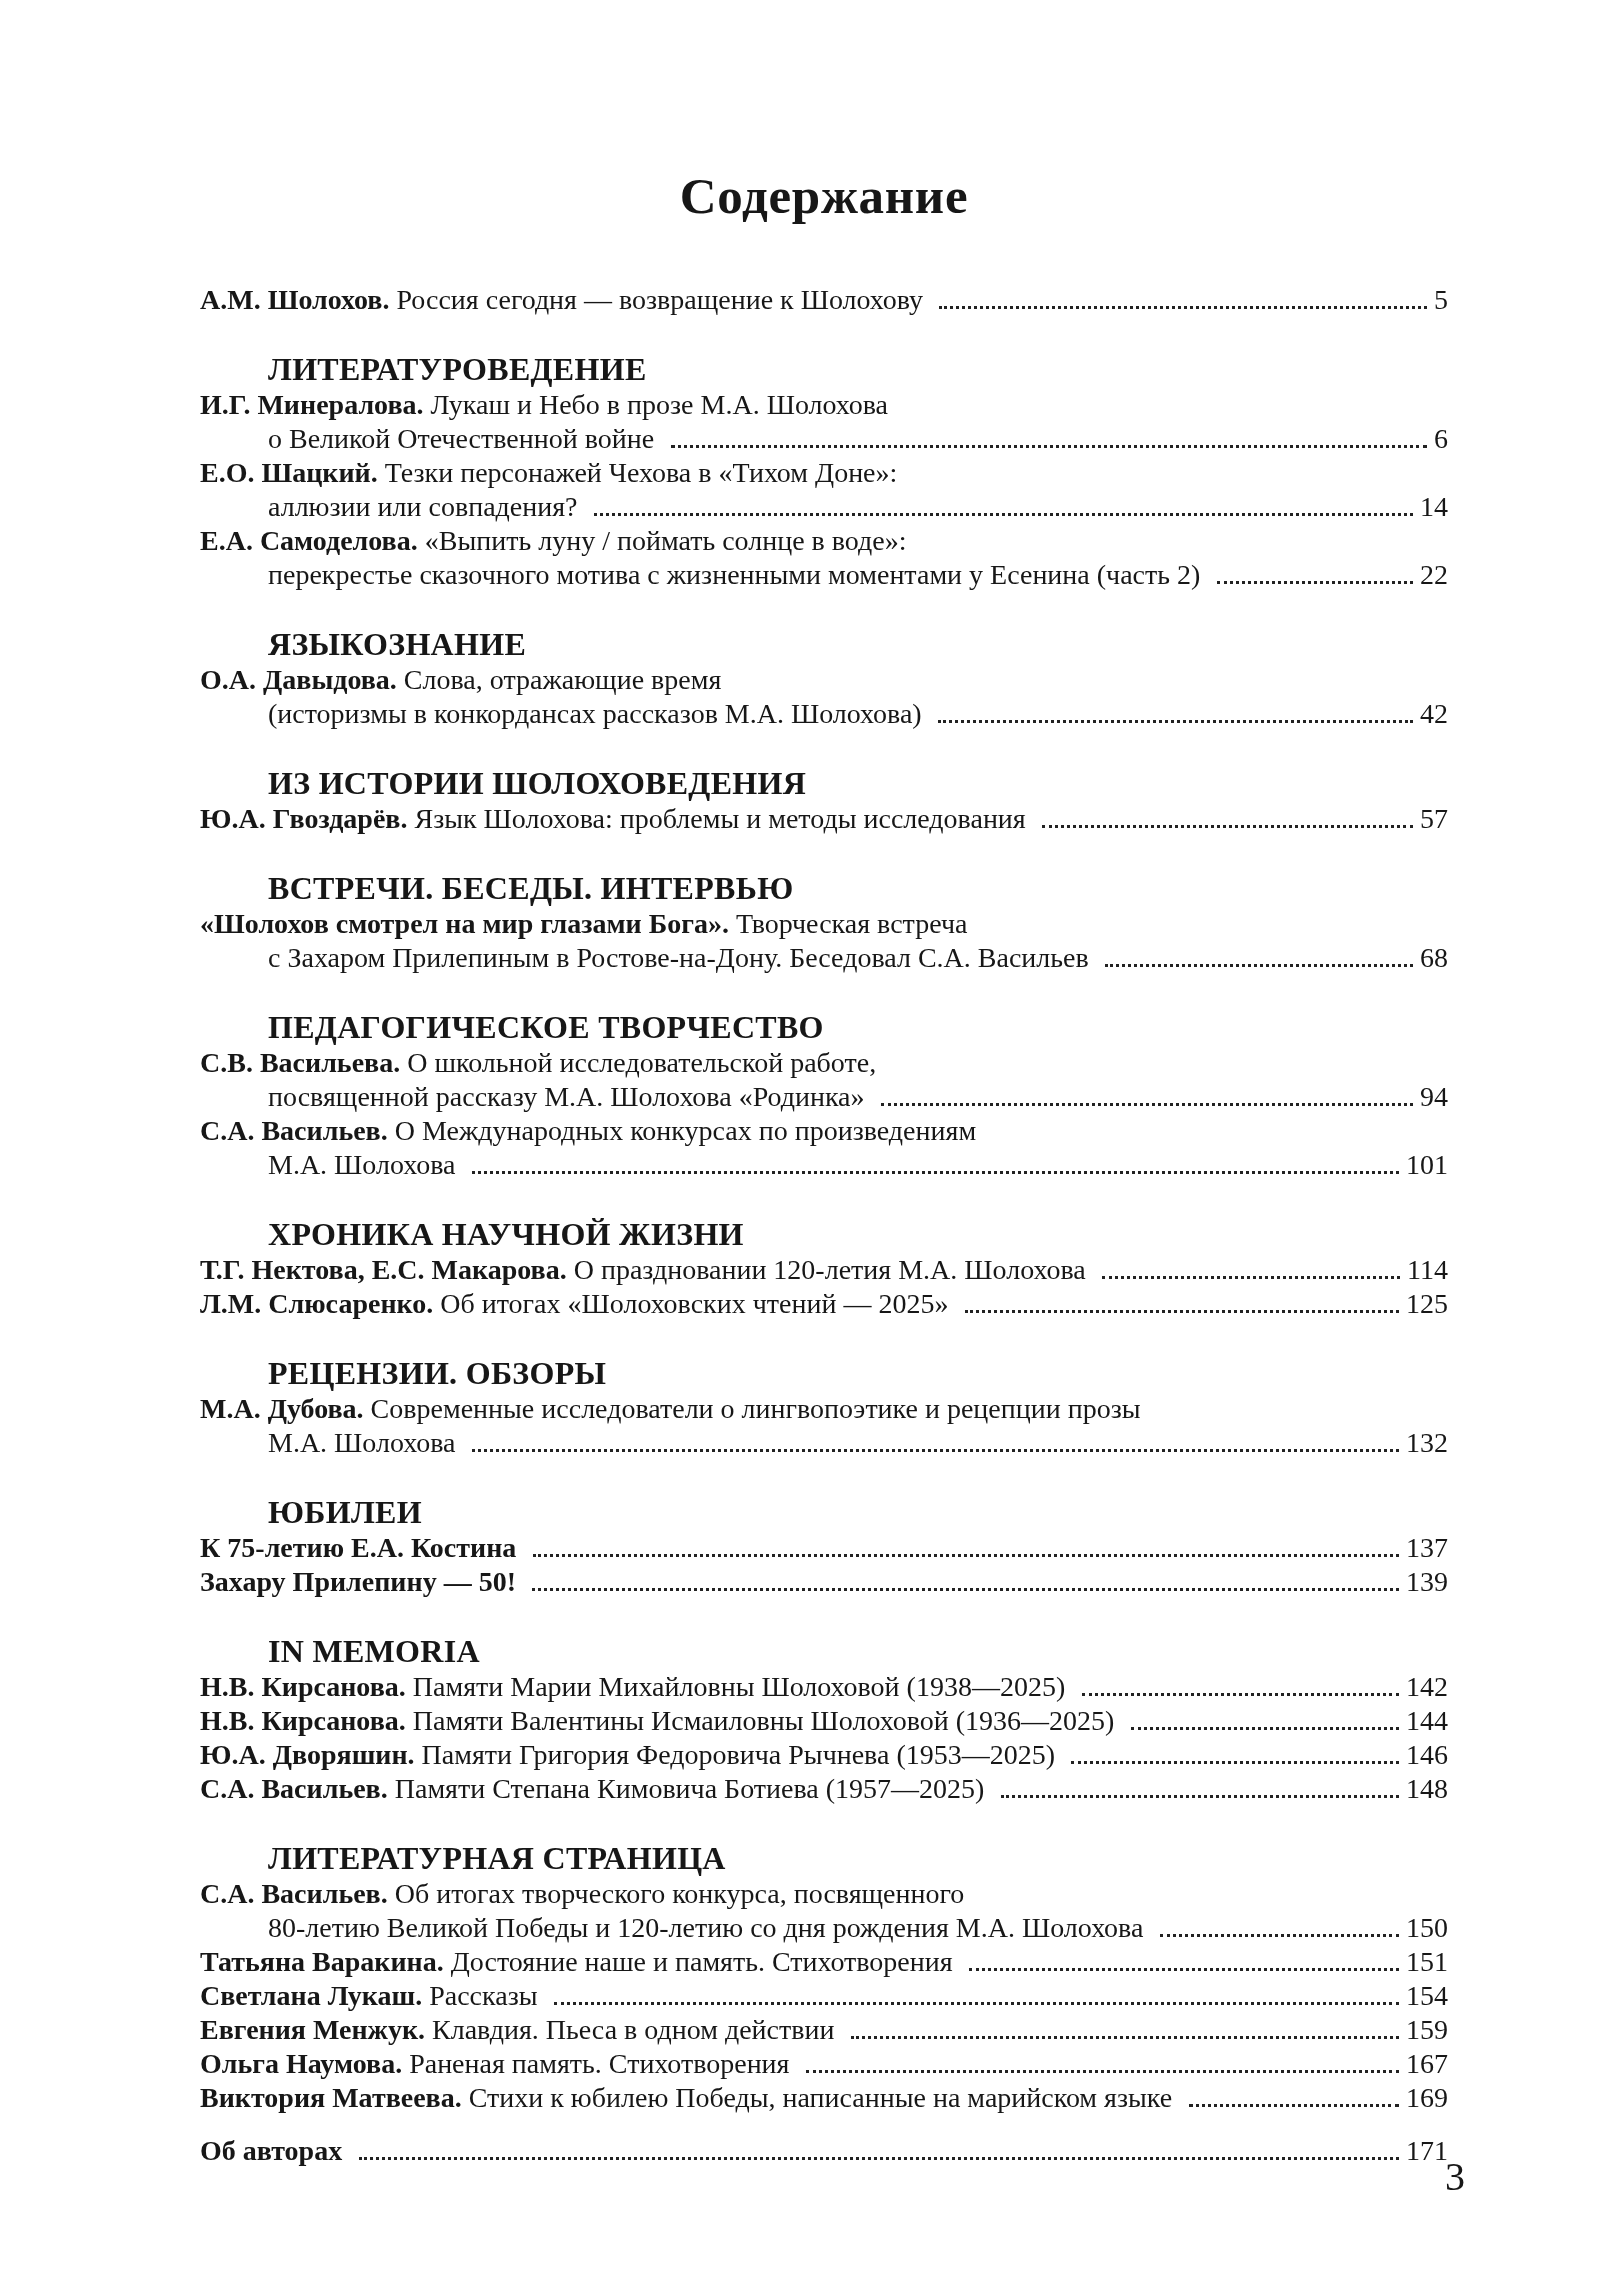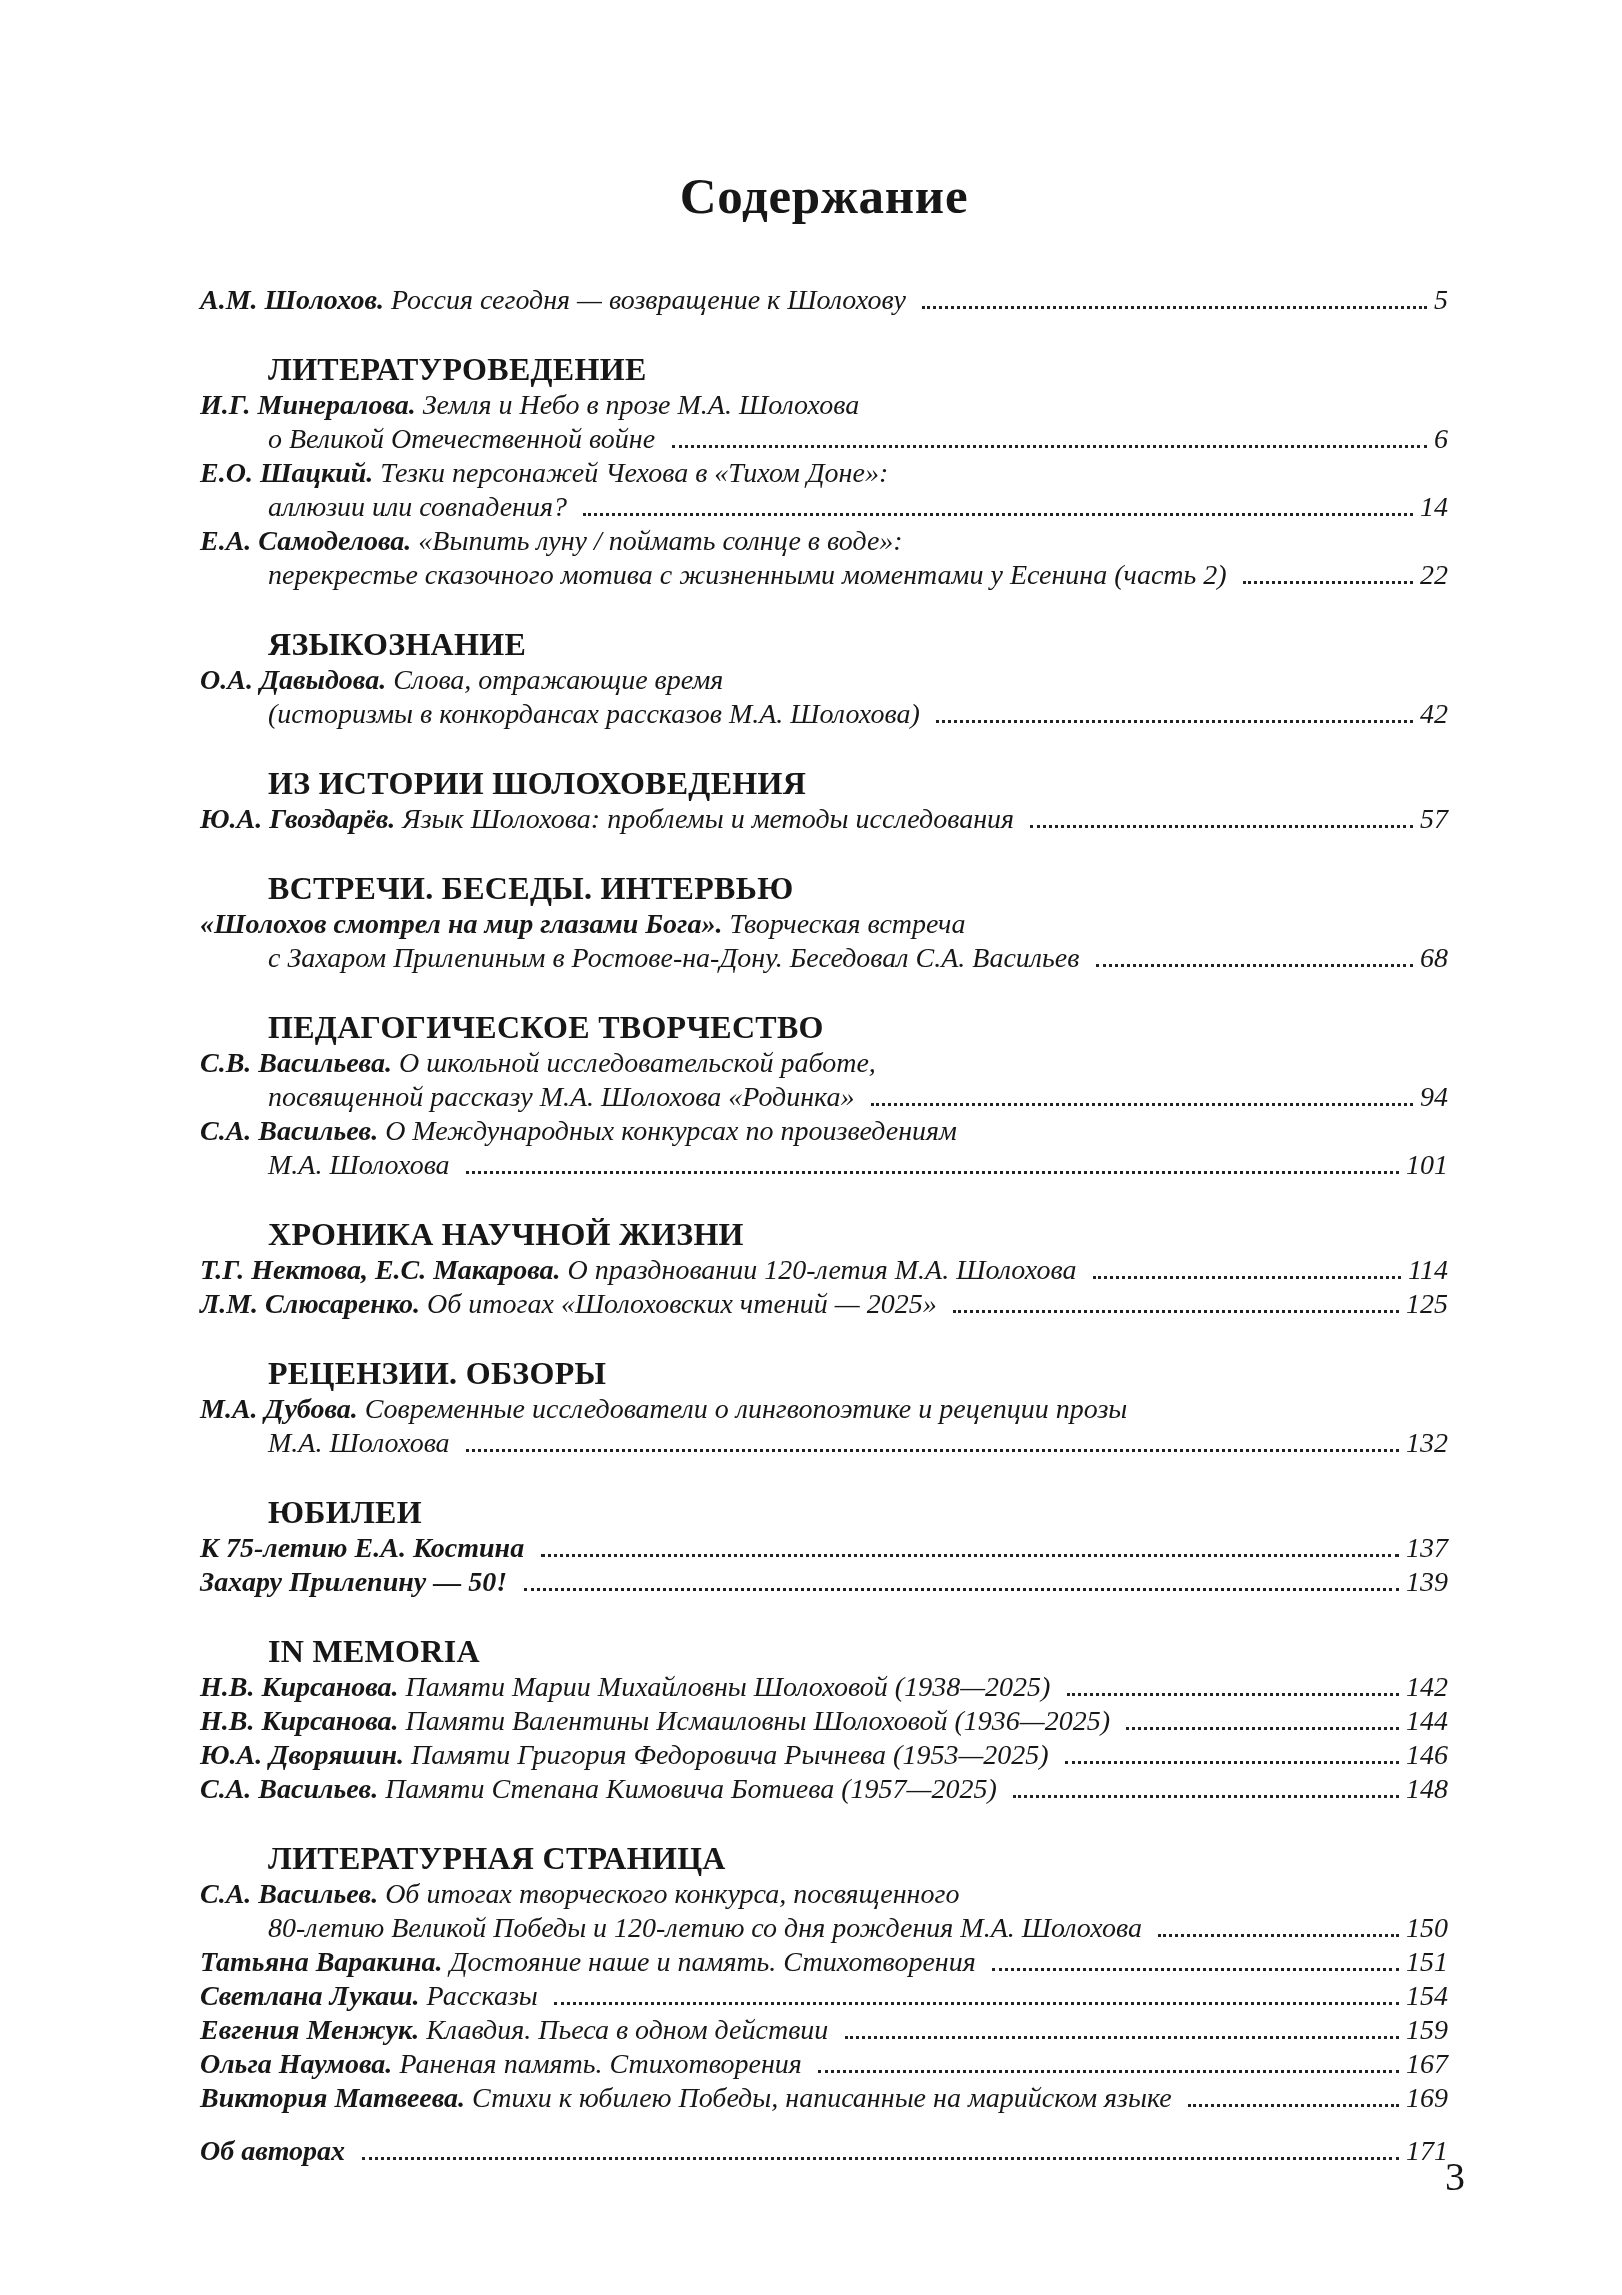--- a/index.html
+++ b/index.html
@@ -31,21 +31,20 @@
     font-size: 32px;
     line-height: 38px;
     margin-top: 33px;
     padding-left: 68px;
     letter-spacing: 0.3px;
     white-space: nowrap;
   }
   .toc-row {
     display: flex;
     align-items: baseline;
-    font-style: italic;
   }
   .toc-row.indent { padding-left: 68px; }
   .toc-row.gap-before { margin-top: 19px; }
   .entry-text span { white-space: pre-wrap; }
   .author { font-weight: 700; }
   .dots {
     flex: 1 1 auto;
     min-width: 20px;
     margin: 0 6.7px 0 9.4px;
     border-bottom: 3.4px dotted #222222;
@@ -65,21 +64,21 @@
 <div class="page">
   <h1 class="doc-title">Содержание</h1>
   <div class="toc">
       <div class="toc-row">
         <span class="entry-text"><span class="author">А.М. Шолохов.</span><span class="plain"> Россия сегодня — возвращение к Шолохову </span></span>
         <span class="dots"></span>
         <span class="pageref">5</span>
       </div>
       <div class="section-heading">ЛИТЕРАТУРОВЕДЕНИЕ</div>
       <div class="toc-row">
-        <span class="entry-text"><span class="author">И.Г. Минералова.</span><span class="plain"> Земля и Небо в прозе М.А. Шолохова</span></span>
+        <span class="entry-text"><span class="author">И.Г. Минералова.</span><span class="plain"> Лукаш и Небо в прозе М.А. Шолохова</span></span>
       </div>
       <div class="toc-row indent">
         <span class="entry-text"><span class="plain">о Великой Отечественной войне </span></span>
         <span class="dots"></span>
         <span class="pageref">6</span>
       </div>
       <div class="toc-row">
         <span class="entry-text"><span class="author">Е.О. Шацкий.</span><span class="plain"> Тезки персонажей Чехова в «Тихом Доне»:</span></span>
       </div>
       <div class="toc-row indent">

